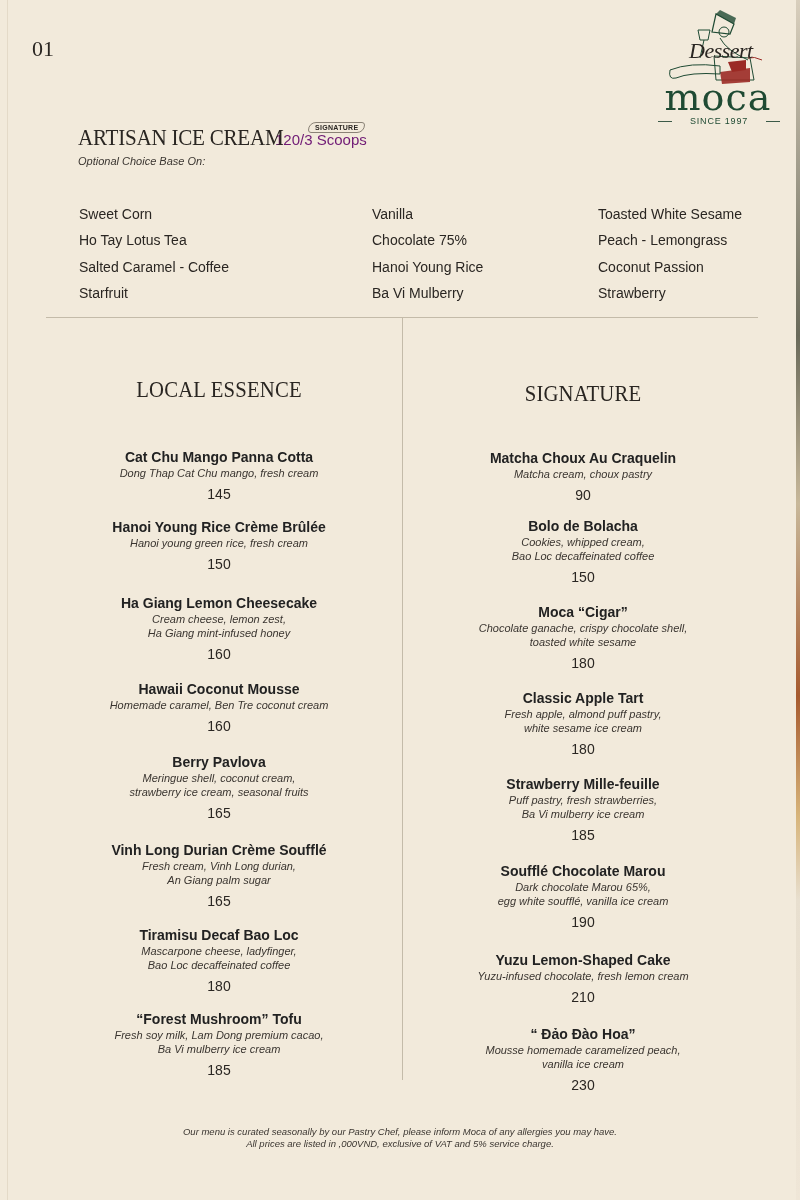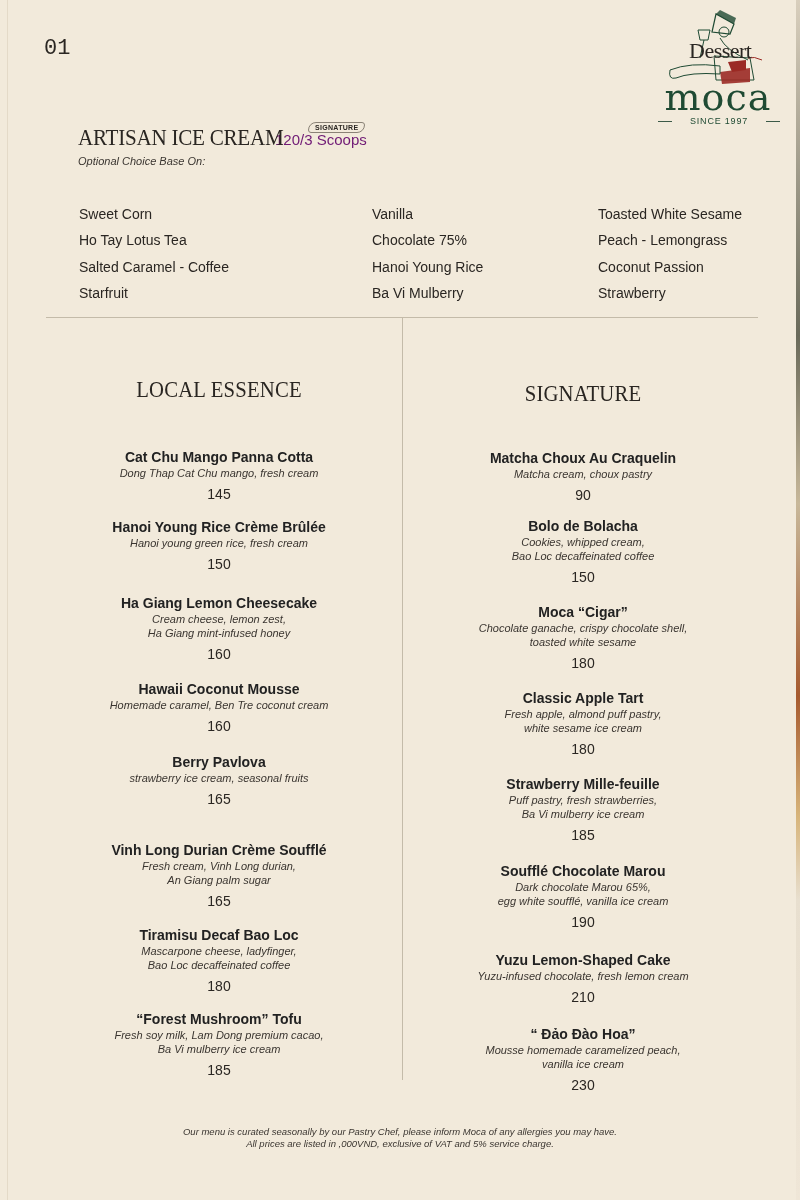--- a/index.html
+++ b/index.html
@@ -11,29 +11,29 @@
       position: relative;
     }
     .right-edge {
       position: absolute; right: 0; top: 0; width: 4px; height: 1200px;
       background: linear-gradient(to bottom, #d9cfbd 0%, #6a6a5a 28%, #c8b89a 42%, #a65a2e 58%, #d7b47a 68%, #e8dfcf 75%, #efe6d7 100%);
     }
     .left-edge {
       position: absolute; left: 7px; top: 0; width: 1px; height: 1200px; background: #e4dac8;
     }
     .page-number {
-      position: absolute; left: 44px; top: 36px;
-      font-family: Liberation Mono, monospace; font-size: 22px; color: #2a2622;
+      position: absolute; left: 32px; top: 36px;
+      font-family: Liberation Serif, serif; font-size: 22px; color: #2a2622;
     }
     
     .logo { position: absolute; left: 650px; top: 10px; width: 135px; height: 120px; }
     .logo svg { position: absolute; left: 0; top: 0; }
     .logo-dessert {
       position: absolute; left: 39px; top: 28px;
-      font-family: "Liberation Serif", serif; font-size: 22px; color: #2a2622; letter-spacing: -0.5px;
+      font-family: "Liberation Serif", serif; font-size: 22px; color: #2a2622; letter-spacing: -0.5px; font-style: italic;
     }
     .logo-moca {
       position: absolute; left: 6px; top: 68px; width: 124px; text-align: center;
       font-family: "DejaVu Serif", serif; font-size: 38px; color: #1f4a33; letter-spacing: 1px; line-height: 1;
     }
     .logo-since-row {
       position: absolute; left: 8px; top: 106px; width: 122px;
       display: flex; align-items: center; gap: 18px;
     }
     .logo-since-row .rule { flex: 1; height: 1px; background: #3c5a48; }
@@ -163,20 +163,21 @@
     <div class="item-desc">Ha Giang mint-infused honey</div>
     <div class="item-price">160</div>
   </div>
   <div class="item" style="top:652px">
     <div class="item-name">Hawaii Coconut Mousse</div>
     <div class="item-desc">Homemade caramel, Ben Tre coconut cream</div>
     <div class="item-price">160</div>
   </div>
   <div class="item" style="top:725px">
     <div class="item-name">Berry Pavlova</div>
+    <div class="item-desc">Meringue shell, coconut cream,</div>
     <div class="item-desc">strawberry ice cream, seasonal fruits</div>
     <div class="item-price">165</div>
   </div>
   <div class="item" style="top:813px">
     <div class="item-name">Vinh Long Durian Crème Soufflé</div>
     <div class="item-desc">Fresh cream, Vinh Long durian,</div>
     <div class="item-desc">An Giang palm sugar</div>
     <div class="item-price">165</div>
   </div>
   <div class="item" style="top:898px">

